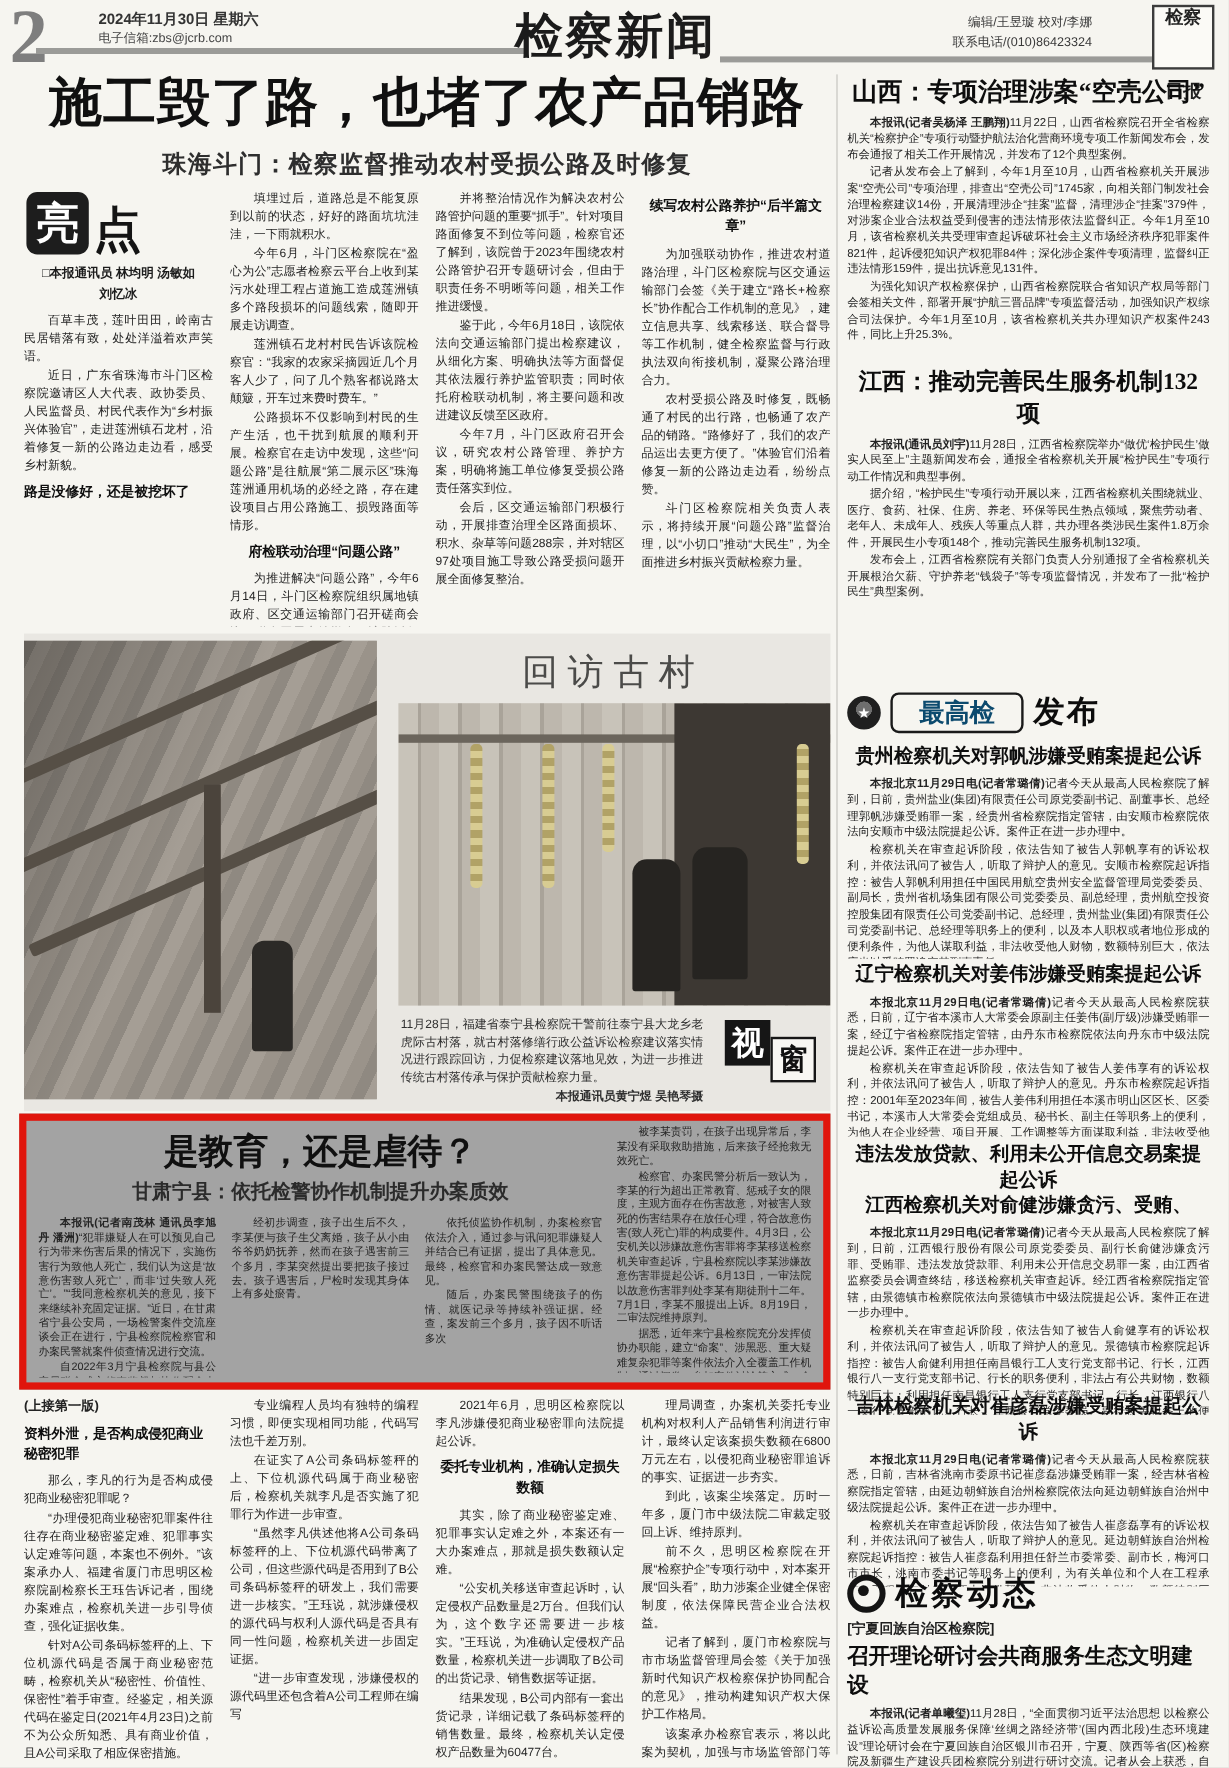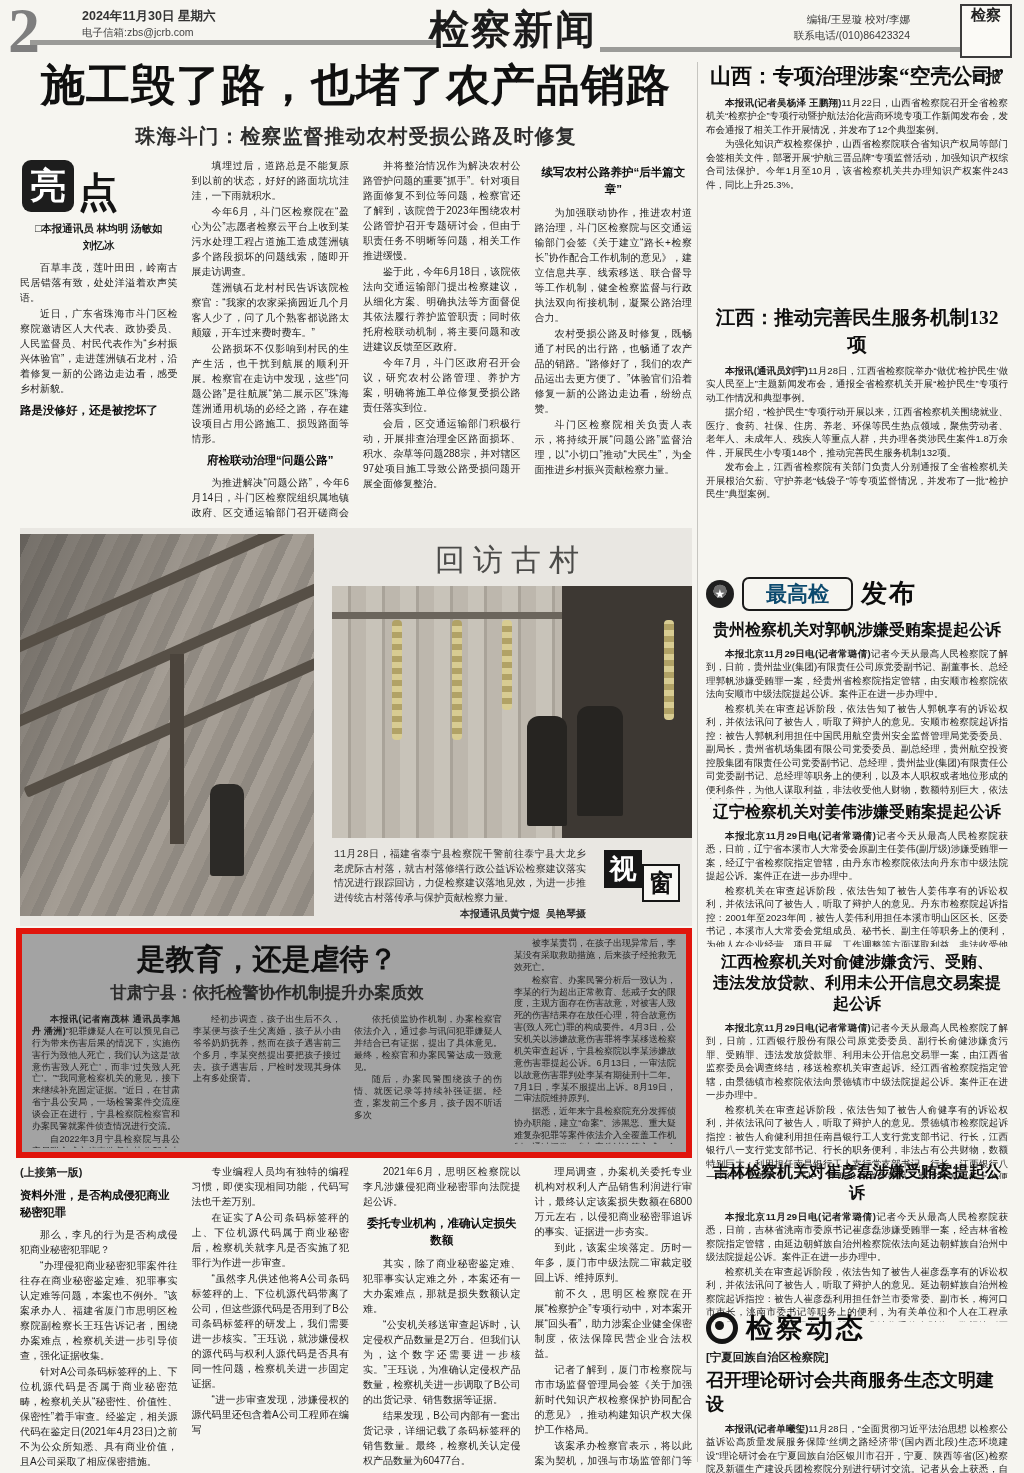--- a/index.html
+++ b/index.html
@@ -48,21 +48,21 @@
   .ptitle{position:absolute;left:310px;top:12px;width:362px;text-align:center;font-size:30px;
           color:#4b4b49;letter-spacing:8px;font-family:"Liberation Serif",serif;}
   .photo-r{position:absolute;left:312px;top:58px;width:360px;height:252px;overflow:hidden;
            background:repeating-linear-gradient(90deg,#c8c3b9 0 16px,#a9a399 16px 19px,#bdb7ad 19px 34px);}
   .doorway{position:absolute;right:0;top:0;width:36%;height:100%;background:#3d3833;}
   .rail{position:absolute;left:0;top:26px;width:100%;height:7px;background:#6b655c;}
   .corn{position:absolute;width:10px;height:120px;top:34px;
         background:repeating-linear-gradient(0deg,#d8cc92 0 6px,#b1a266 6px 12px);border-radius:4px;}
   .figure2{position:absolute;width:40px;height:110px;background:#262421;border-radius:12px 12px 2px 2px;}
   .caption{position:absolute;left:314px;top:320px;width:252px;font-size:10px;line-height:1.45;
-           text-align:justify;color:#2f2f2f;font-family:Liberation Mono, monospace;}
+           text-align:justify;color:#2f2f2f;font-family:Liberation Sans, sans-serif;}
   .credit{text-align:right;font-weight:bold;margin-top:2px;}
   .sclogo{position:absolute;left:584px;top:322px;display:flex;align-items:flex-start;}
   .sc1{width:38px;height:38px;background:#161616;color:#fff;font-size:27px;font-weight:900;
        display:flex;align-items:center;justify-content:center;}
   .sc2{width:34px;height:34px;background:#f8f7f3;border:2px solid #161616;color:#111;font-size:24px;
        font-weight:900;display:flex;align-items:center;justify-content:center;margin-top:14px;}
   
   .redbox{position:absolute;left:16px;top:928px;width:676px;height:230px;border:6px solid #e0150c;
           background:#a3a3a3;box-sizing:border-box;}
   .rb-in{position:relative;width:100%;height:100%;padding:6px 10px;box-sizing:border-box;}
@@ -258,20 +258,21 @@
         <p class="para">记者了解到，厦门市检察院与市市场监督管理局会签《关于加强新时代知识产权检察保护协同配合的意见》，推动构建知识产权大保护工作格局。</p>
         <p class="para">该案承办检察官表示，将以此案为契机，加强与市场监管部门等的协作配合，共同保护企业创新发展，营造一流法治化营商环境。</p>
       </div>
   </div>
 
   <div class="rart" style="top:62px;">
     <h3 class="rh-big">山西：专项治理涉案“空壳公司”</h3>
     <div class="rbody" style="height:200px;">
       <p class="para"><b class="byl">本报讯(记者吴杨泽 王鹏翔)</b><span>11月22日，山西省检察院召开全省检察机关“检察护企”专项行动暨护航法治化营商环境专项工作新闻发布会，发布会通报了相关工作开展情况，并发布了12个典型案例。</span></p>
       <div>
+          <p class="para">记者从发布会上了解到，今年1月至10月，山西省检察机关开展涉案“空壳公司”专项治理，排查出“空壳公司”1745家，向相关部门制发社会治理检察建议14份，开展清理涉企“挂案”监督，清理涉企“挂案”379件，对涉案企业合法权益受到侵害的违法情形依法监督纠正。今年1月至10月，该省检察机关共受理审查起诉破坏社会主义市场经济秩序犯罪案件821件，起诉侵犯知识产权犯罪84件；深化涉企案件专项清理，监督纠正违法情形159件，提出抗诉意见131件。</p>
           <p class="para">为强化知识产权检察保护，山西省检察院联合省知识产权局等部门会签相关文件，部署开展“护航三晋品牌”专项监督活动，加强知识产权综合司法保护。今年1月至10月，该省检察机关共办理知识产权案件243件，同比上升25.3%。</p>
         </div>
     </div>
   </div>
 
   <div class="rart" style="top:304px;">
     <h3 class="rh-big" style="font-size:19.5px;">江西：推动完善民生服务机制132项</h3>
     <div class="rbody" style="height:220px;">
       <p class="para"><b class="byl">本报讯(通讯员刘宇)</b><span>11月28日，江西省检察院举办“做优‘检护民生’做实人民至上”主题新闻发布会，通报全省检察机关开展“检护民生”专项行动工作情况和典型事例。</span></p>
       <div>
@@ -301,22 +302,22 @@
     <h3 class="rh-mid">辽宁检察机关对姜伟涉嫌受贿案提起公诉</h3>
     <div class="rbody" style="height:118px;">
       <p class="para"><b class="byl">本报北京11月29日电(记者常璐倩)</b><span>记者今天从最高人民检察院获悉，日前，辽宁省本溪市人大常委会原副主任姜伟(副厅级)涉嫌受贿罪一案，经辽宁省检察院指定管辖，由丹东市检察院依法向丹东市中级法院提起公诉。案件正在进一步办理中。</span></p>
       <div>
           <p class="para">检察机关在审查起诉阶段，依法告知了被告人姜伟享有的诉讼权利，并依法讯问了被告人，听取了辩护人的意见。丹东市检察院起诉指控：2001年至2023年间，被告人姜伟利用担任本溪市明山区区长、区委书记，本溪市人大常委会党组成员、秘书长、副主任等职务上的便利，为他人在企业经营、项目开展、工作调整等方面谋取利益，非法收受他人财物，数额特别巨大，依法应当以受贿罪追究其刑事责任。</p>
         </div>
     </div>
   </div>
 
   <div class="rart" style="top:952px;">
+    <h3 class="rh-mid">违法发放贷款、利用未公开信息交易案提起公诉</h3>
     <h3 class="rh-mid">江西检察机关对俞健涉嫌贪污、受贿、</h3>
-    <h3 class="rh-mid">违法发放贷款、利用未公开信息交易案提起公诉</h3>
     <div class="rbody" style="height:158px;">
       <p class="para"><b class="byl">本报北京11月29日电(记者常璐倩)</b><span>记者今天从最高人民检察院了解到，日前，江西银行股份有限公司原党委委员、副行长俞健涉嫌贪污罪、受贿罪、违法发放贷款罪、利用未公开信息交易罪一案，由江西省监察委员会调查终结，移送检察机关审查起诉。经江西省检察院指定管辖，由景德镇市检察院依法向景德镇市中级法院提起公诉。案件正在进一步办理中。</span></p>
       <div>
           <p class="para">检察机关在审查起诉阶段，依法告知了被告人俞健享有的诉讼权利，并依法讯问了被告人，听取了辩护人的意见。景德镇市检察院起诉指控：被告人俞健利用担任南昌银行工人支行党支部书记、行长，江西银行八一支行党支部书记、行长的职务便利，非法占有公共财物，数额特别巨大；利用担任南昌银行工人支行党支部书记、行长，江西银行八一支行党支部书记、行长，江西银行党委委员、副行长等职务上的便利，为有关单位和个人在贷款融资等方面提供帮助，非法收受他人财物，数额特别巨大；违反国家规定发放贷款，数额特别巨大；利用因职务便利获取的内幕信息以外的其他未公开的信息，违反规定从事与该信息相关的证券交易活动，依法应当以贪污罪、受贿罪、违法发放贷款罪、利用未公开信息交易罪追究其刑事责任。</p>
         </div>
     </div>
   </div>
 
   <div class="rart" style="top:1162px;">
     <h3 class="rh-mid">吉林检察机关对崔彦磊涉嫌受贿案提起公诉</h3>

